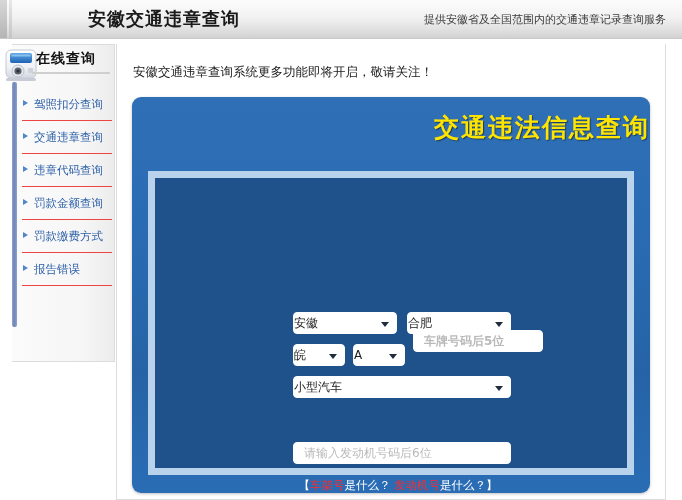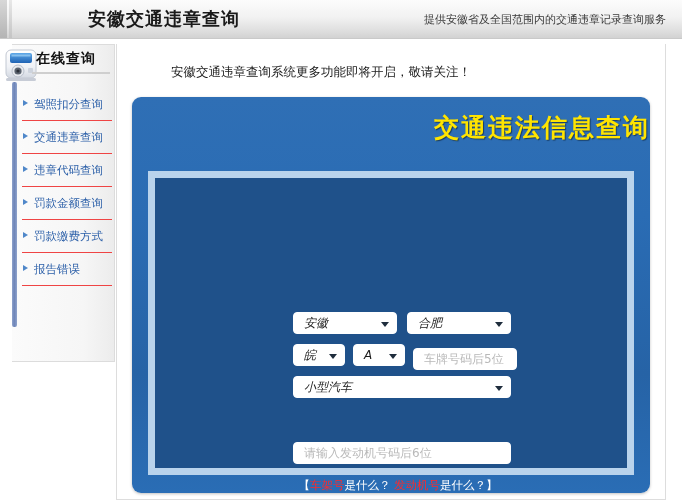--- a/index.html
+++ b/index.html
@@ -124,21 +124,20 @@
     border: 1px solid #dddddd;
     border-top: none;
     box-sizing: border-box;
   }
   .notice {
     position: absolute;
     left: 133px; top: 64px;
     font-size: 12.5px;
     color: #1b1b1b;
     white-space: nowrap;
-    margin-left: 38px;
   }
 
   
   .panel-outer {
     position: absolute;
     left: 132px; top: 97px;
     width: 518px; height: 396px;
     background: linear-gradient(to bottom, #2f6fb5 0%, #2a6cb4 30%, #2663a6 70%, #2a6db5 100%);
     border-radius: 9px;
     box-sizing: border-box;
@@ -176,27 +175,26 @@
     position: absolute;
     background: #ffffff;
     border-radius: 4px;
     box-sizing: border-box;
     font-size: 12px;
     color: #1c1c1c;
     font-family: "DejaVu Sans", "Liberation Sans", sans-serif;
     border: 1px solid #ffffff;
   }
   .sel {
-    padding: 0 18px 0 10px;
+    padding: 0 18px 0 0;
     line-height: 21px;
     height: 22px;
     cursor: pointer;
     white-space: nowrap;
     overflow: hidden;
-    font-style: italic;
   }
   .caret {
     position: absolute;
     right: 7px; top: 9px;
     width: 0; height: 0;
     border-left: 4px solid transparent;
     border-right: 4px solid transparent;
     border-top: 5px solid #1f2d3d;
   }
   .txt {
@@ -206,21 +204,21 @@
     color: #b9b9b9;
     white-space: nowrap;
     overflow: hidden;
     cursor: text;
   }
 
   #f-province { left: 138px; top: 134px; width: 104px; }
   #f-city     { left: 252px; top: 134px; width: 104px; }
   #f-plate-pfx{ left: 138px; top: 166px; width: 52px; }
   #f-plate-ltr{ left: 198px; top: 166px; width: 52px; }
-  #f-plate-num{ left: 258px; top: 170px; width: 104px; }
+  #f-plate-num{ left: 258px; top: 152px; width: 130px; font-weight: bold; }
   #f-cartype  { left: 138px; top: 198px; width: 218px; }
   #f-engine   { left: 138px; top: 264px; width: 218px; }
 
   .hint {
     position: absolute;
     left: 0; top: 300px;
     width: 486px;
     text-align: center;
     font-size: 11.5px;
     color: #ffffff;

